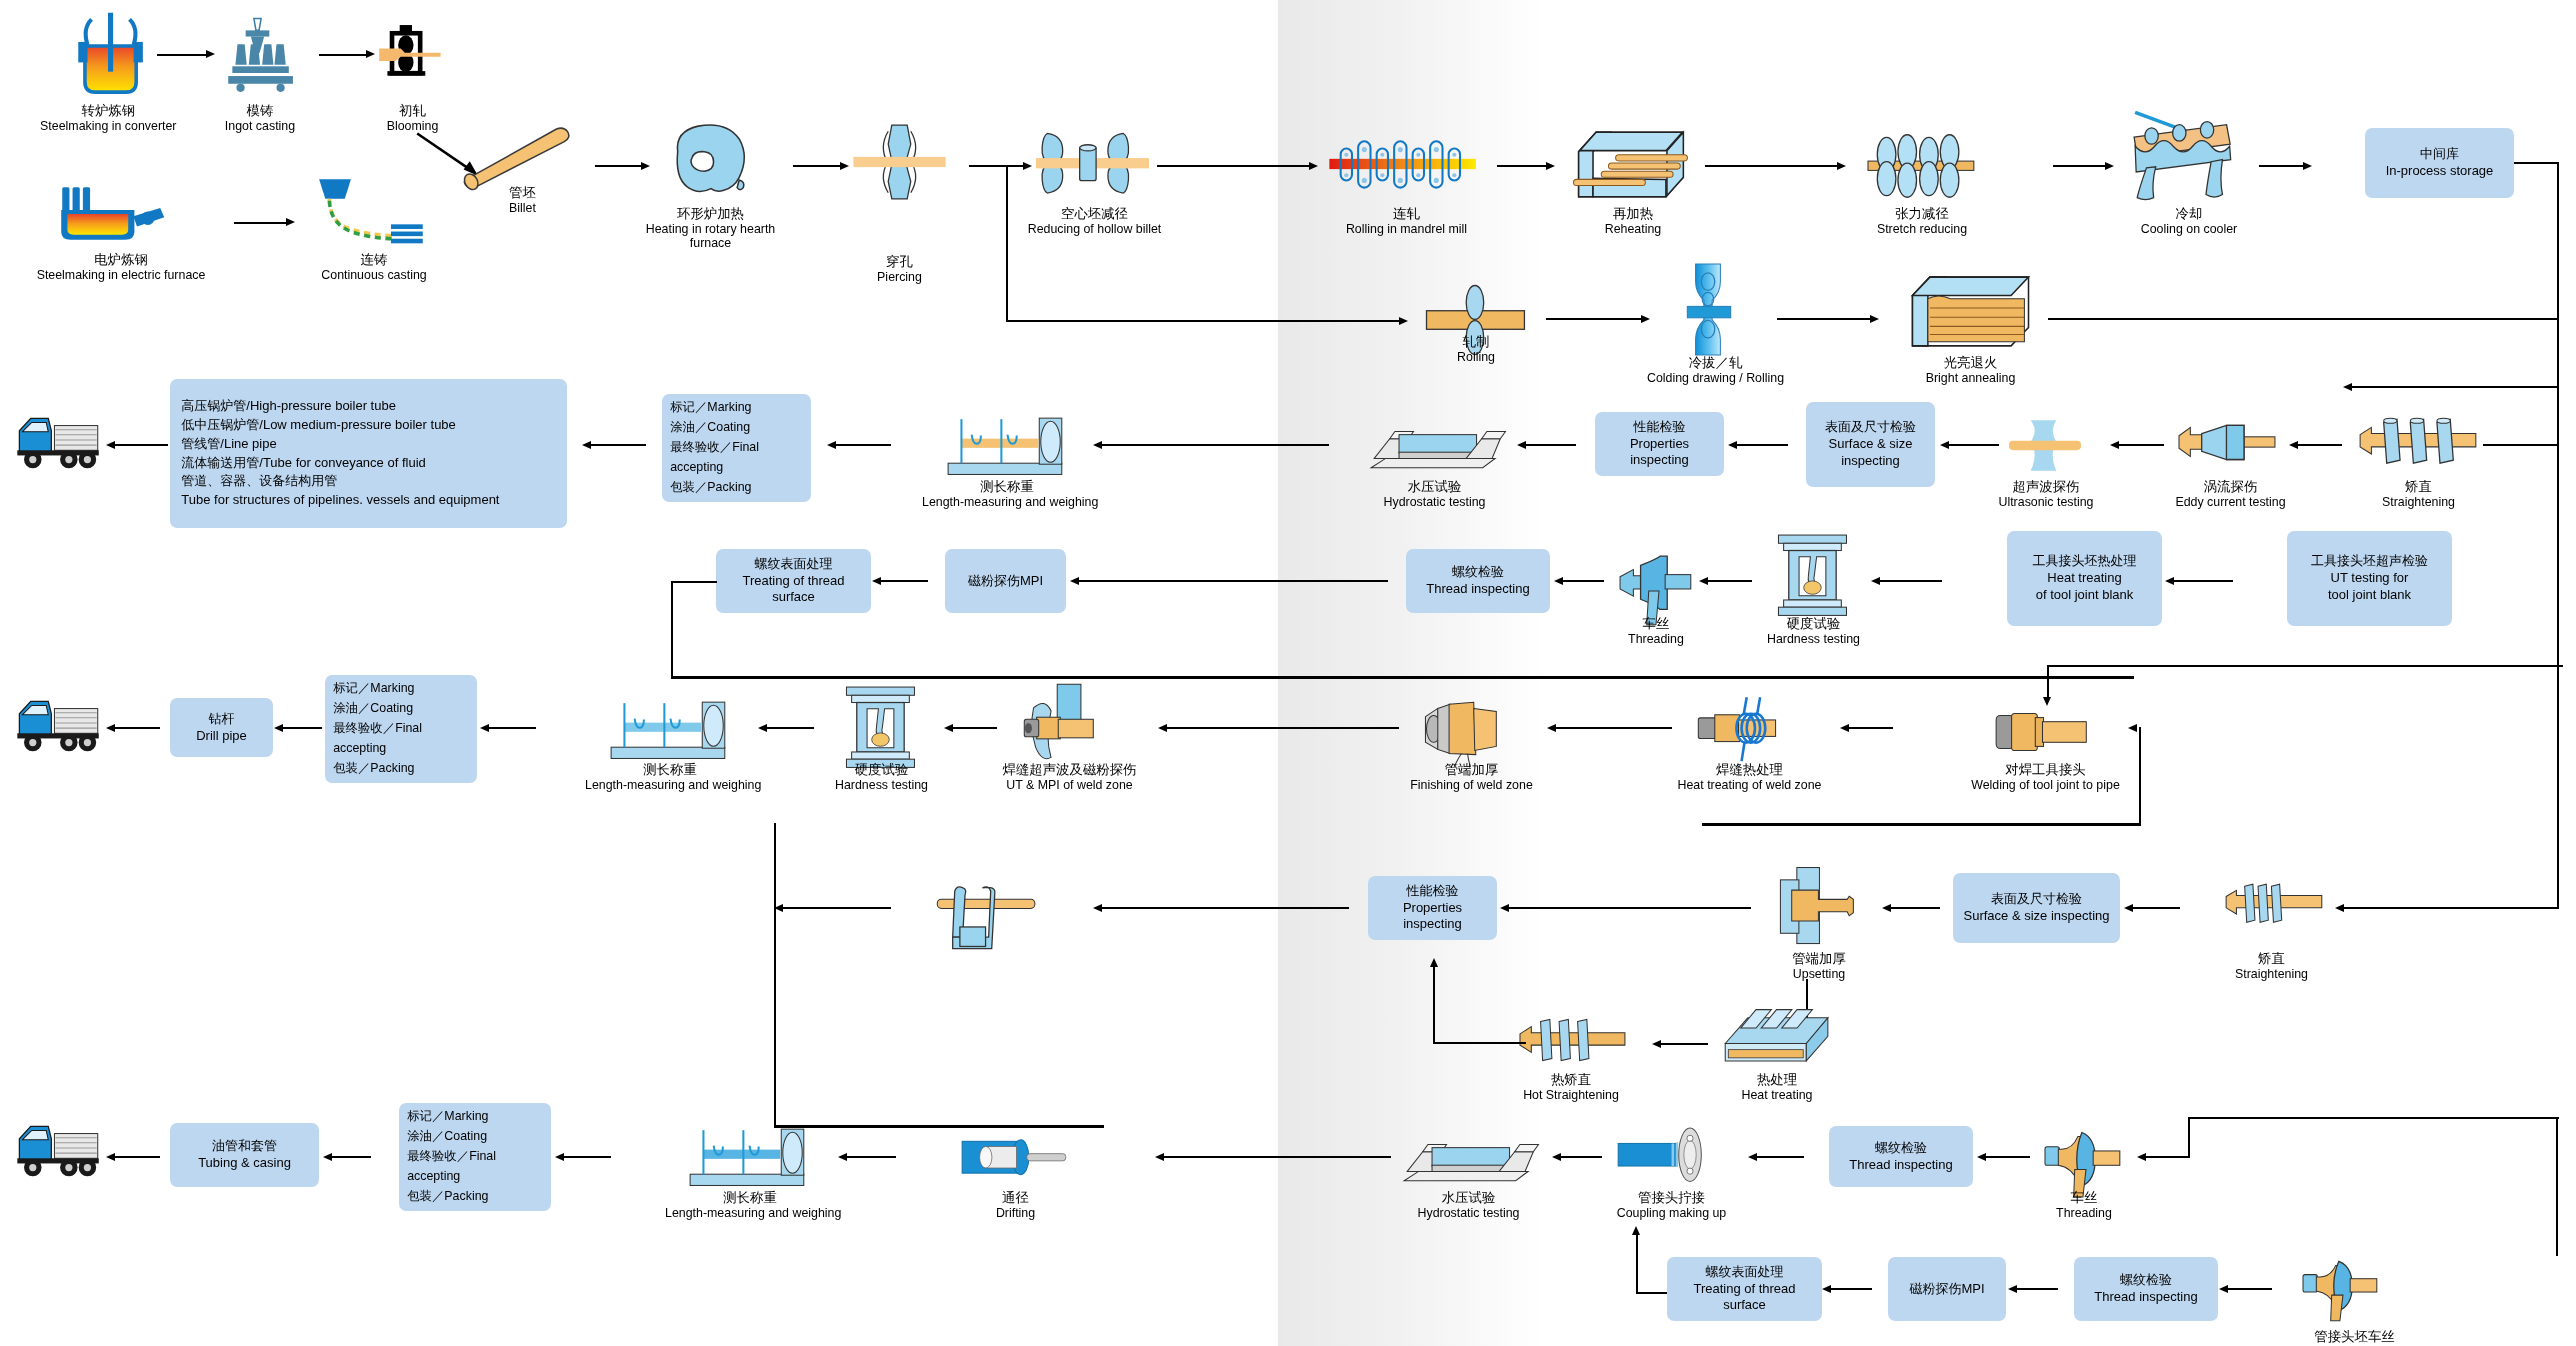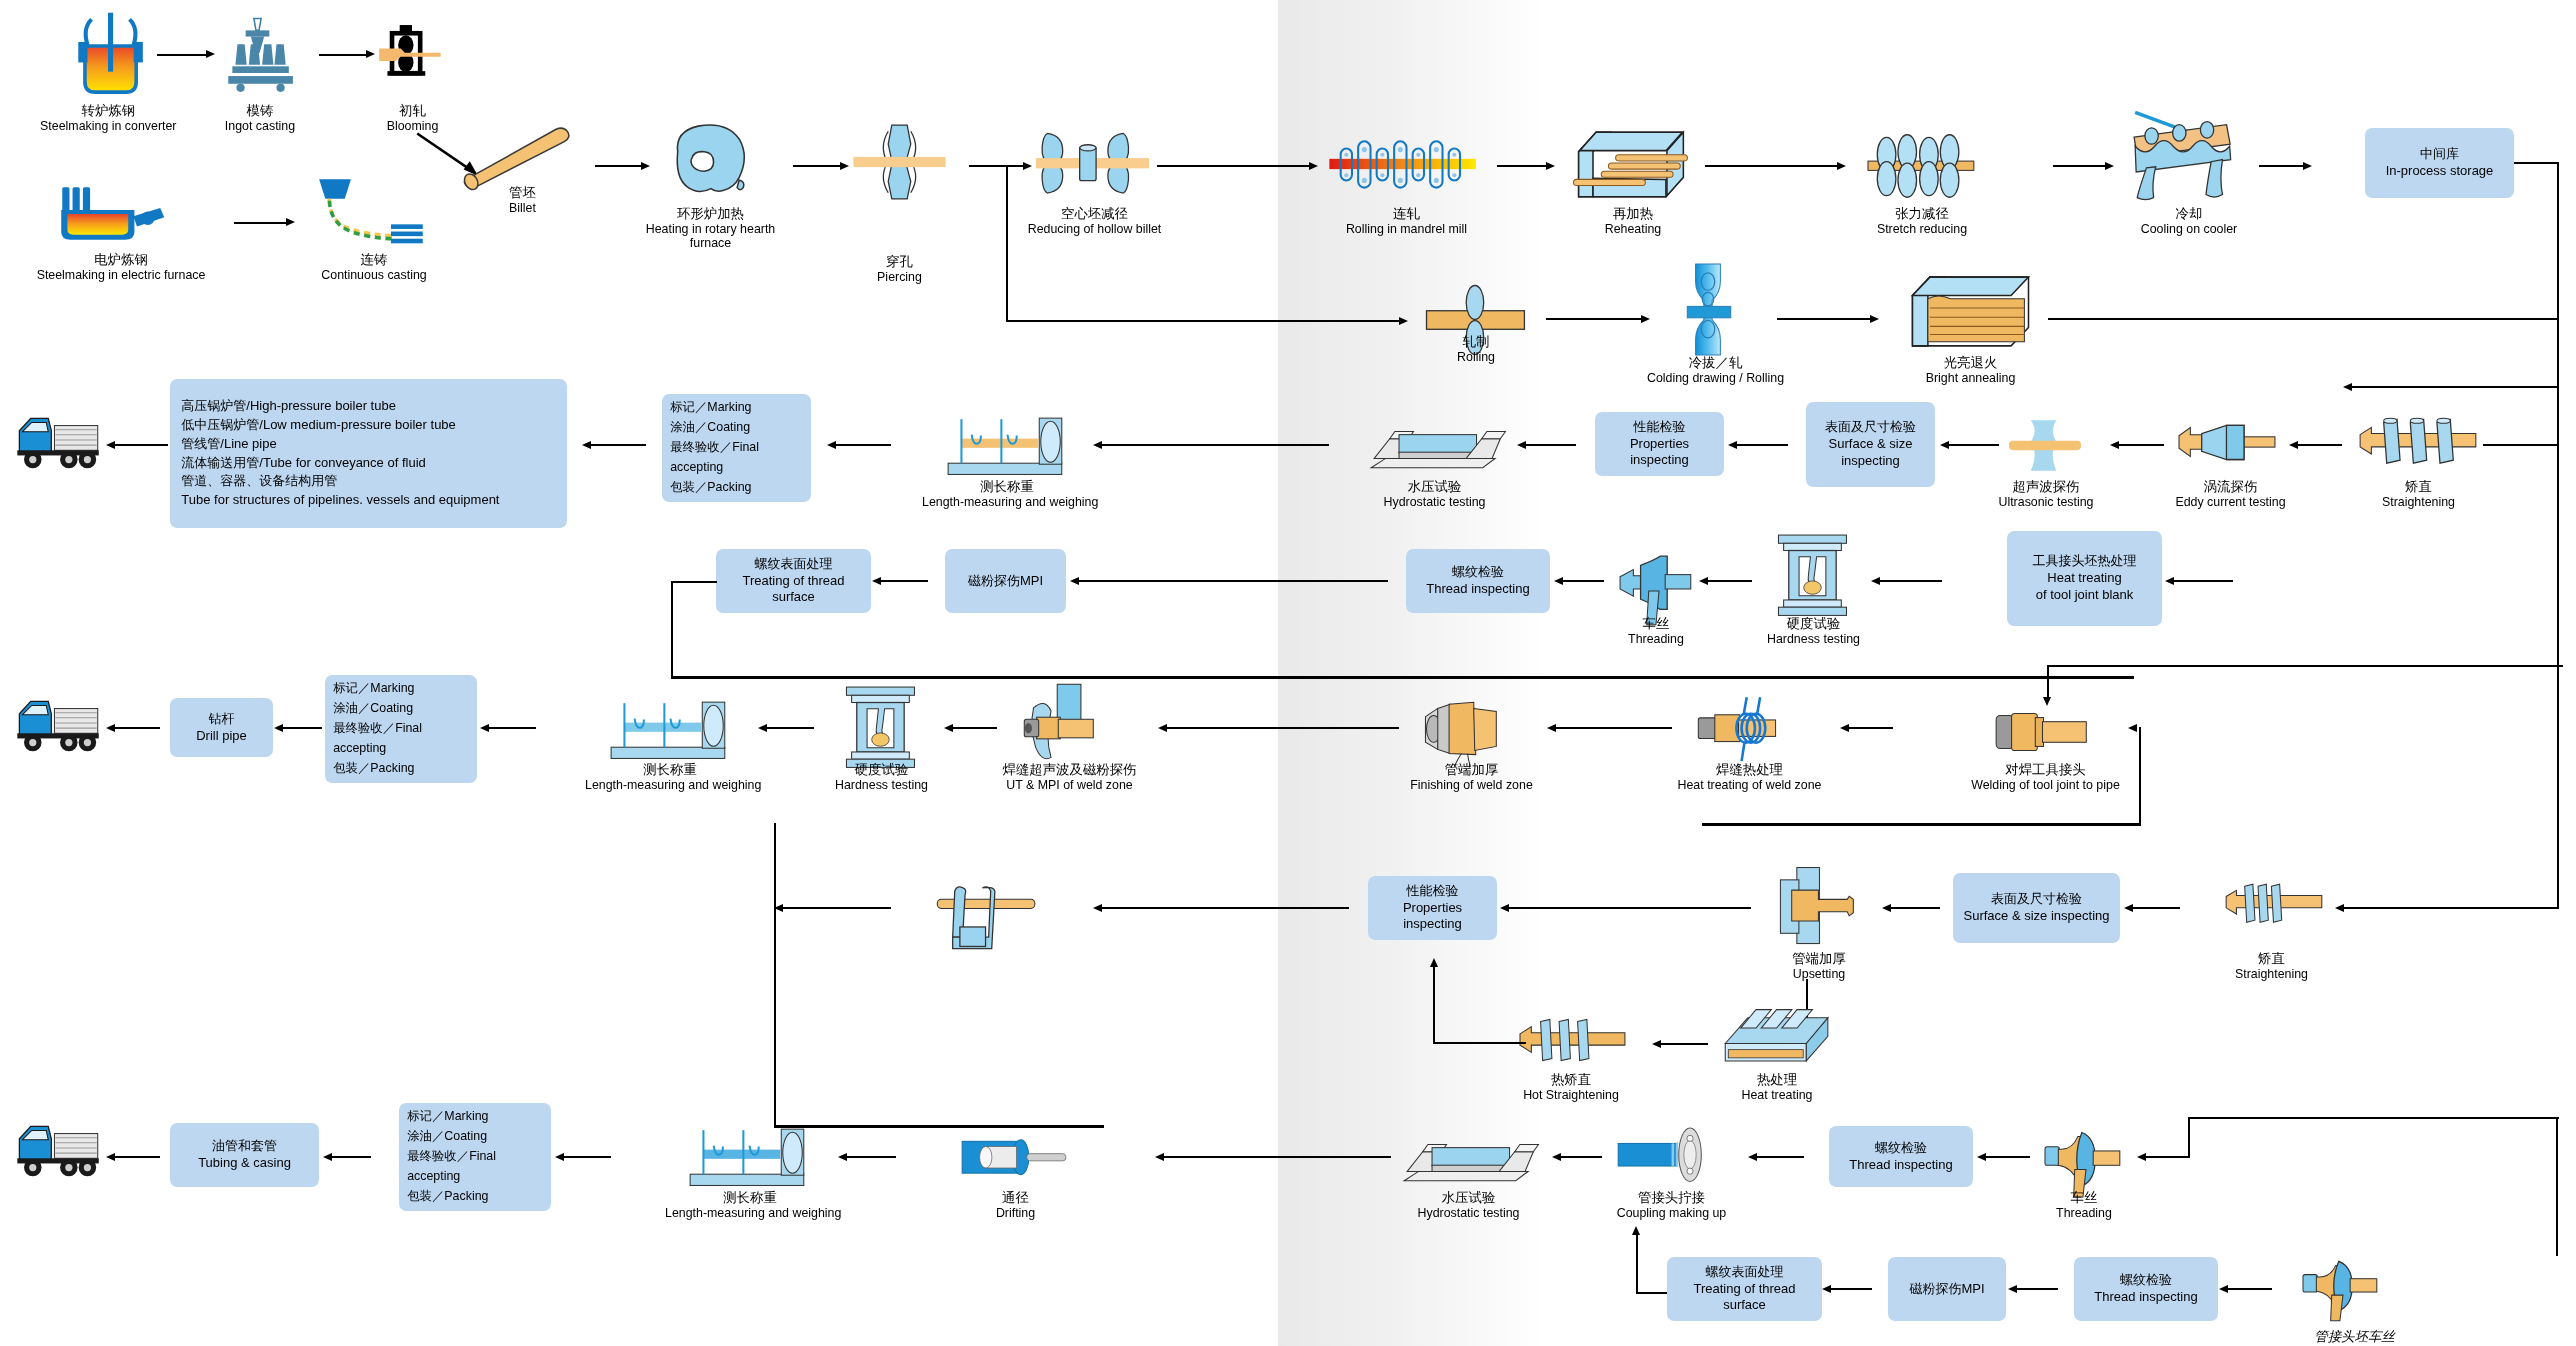--- a/index.html
+++ b/index.html
@@ -611,20 +611,25 @@
 
   <div class="box" style="left:2007px;top:531px;width:155px;height:95px;">
     <div>工具接头坯热处理</div>
     <div>Heat treating</div>
     <div>of tool joint blank</div>
   </div>
 
   <div class="arrow" style="left:2169px;top:580px;width:64px;"></div>
   <div class="ah l" style="left:2165px;top:577px;"></div>
 
+  <div class="box" style="left:2287px;top:531px;width:165px;height:95px;">
+    <div>工具接头坯超声检验</div>
+    <div>UT testing for</div>
+    <div>tool joint blank</div>
+  </div>
 
   <div class="ic" style="left:10.3px;top:690px;">
     <svg width="93" height="67" viewBox="0 0 180 130">
       <rect x="86" y="36" width="84" height="48" fill="#e8e8e8" stroke="#333" stroke-width="2"></rect>
       <g stroke="#9a9a9a" stroke-width="2">
         <line x1="88" y1="44" x2="168" y2="44"></line>
           <line x1="88" y1="54" x2="168" y2="54"></line>
         <line x1="88" y1="64" x2="168" y2="64"></line>
           <line x1="88" y1="74" x2="168" y2="74"></line>
       </g>
@@ -1069,18 +1074,18 @@
   <div class="ic" style="left:2303px;top:1257px;">
     <svg width="82" height="67" viewBox="0 0 160 130">
       <rect x="0" y="34" width="28" height="34" rx="4" fill="#7fc9ea" stroke="#333" stroke-width="2"></rect>
       <path d="M26 38 Q52 42 64 16 L78 16 L78 96 L64 96 Q52 70 26 66 Z" fill="#f0b860" stroke="#333" stroke-width="2"></path>
       <path d="M70 8 Q96 18 96 56 Q96 94 70 104 Q60 82 60 56 Q60 30 70 8 Z" fill="#58b4e3" stroke="#333" stroke-width="2.5"></path>
       <rect x="92" y="42" width="52" height="26" fill="#f5c173" stroke="#333" stroke-width="2"></rect>
       <path d="M56 74 L78 74 L72 124 L54 124 Z" fill="#f0b860" stroke="#333" stroke-width="2"></path>
     </svg>
   </div>
   <div class="node" style="left:2267px;top:1288px;width:175px;">
-    <div class="cap cn" style="margin-top:41px;font-style:italic;">管接头坯车丝</div>
+    <div class="cap cn" style="margin-top:41px;">管接头坯车丝</div>
     <div class="cap en">Coupling blank threading</div>
   </div>
 
 </div>
 
 
 </body></html>

